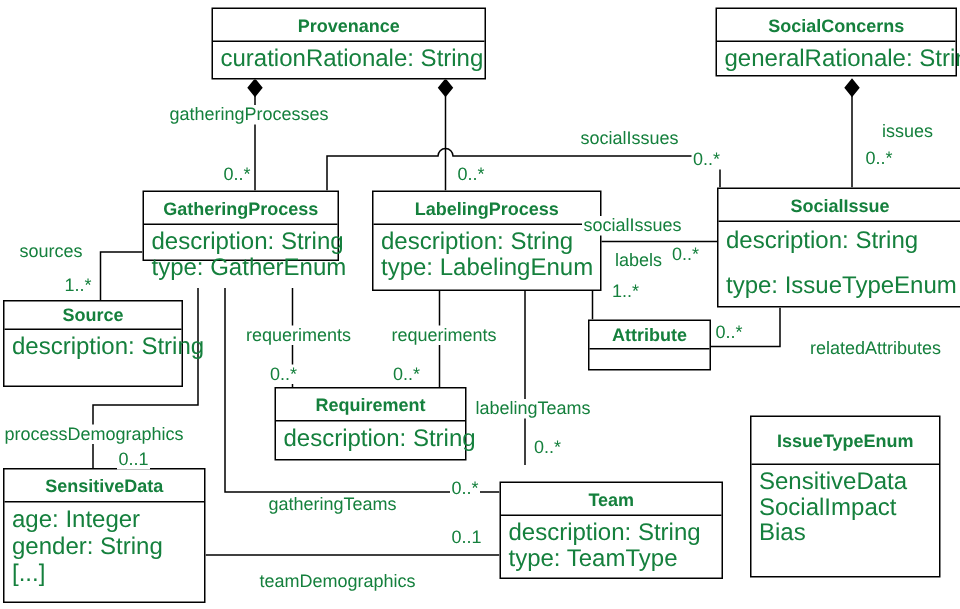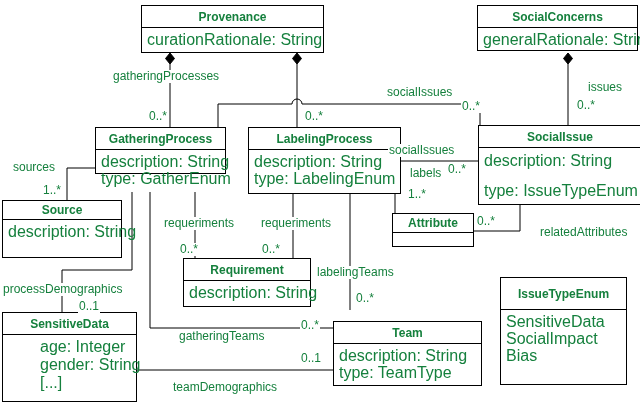--- a/index.html
+++ b/index.html
@@ -6,21 +6,21 @@
   #stage{position:relative;width:640px;height:406px;background:#fff;overflow:hidden;
          font-family:"Liberation Sans",sans-serif;color:#15803d;}
   #wires{position:absolute;left:0;top:0;z-index:0;}
   .ucls{position:absolute;z-index:1;box-sizing:border-box;border:1px solid #000;background:#fff;}
   .utitle{box-sizing:border-box;border-bottom:1px solid #000;font-weight:bold;font-size:12px;
           text-align:center;padding:4px 2px 3px 2px;white-space:nowrap;overflow:hidden;}
   .utitle.tall{padding:9px 2px 8px 2px;}
   .utitle.slim{padding:2px 2px 2px 2px;}
   .uattrs{padding:3px 5px 0 5px;}
   .uattr{font-size:16px;line-height:17px;white-space:nowrap;}
-  .lh18 .uattr{line-height:18px;margin-left:32px;}
+  .lh18 .uattr{line-height:18px;}
   .spaced .uattr{line-height:15px;margin-bottom:15px;}
   .spaced{padding-top:5px;}
   .elbl{position:absolute;z-index:2;font-size:12px;line-height:13px;white-space:nowrap;
         background:#fff;padding:0 1px;}
 </style>
 </head>
 <body>
 
 <div id="stage">
 

